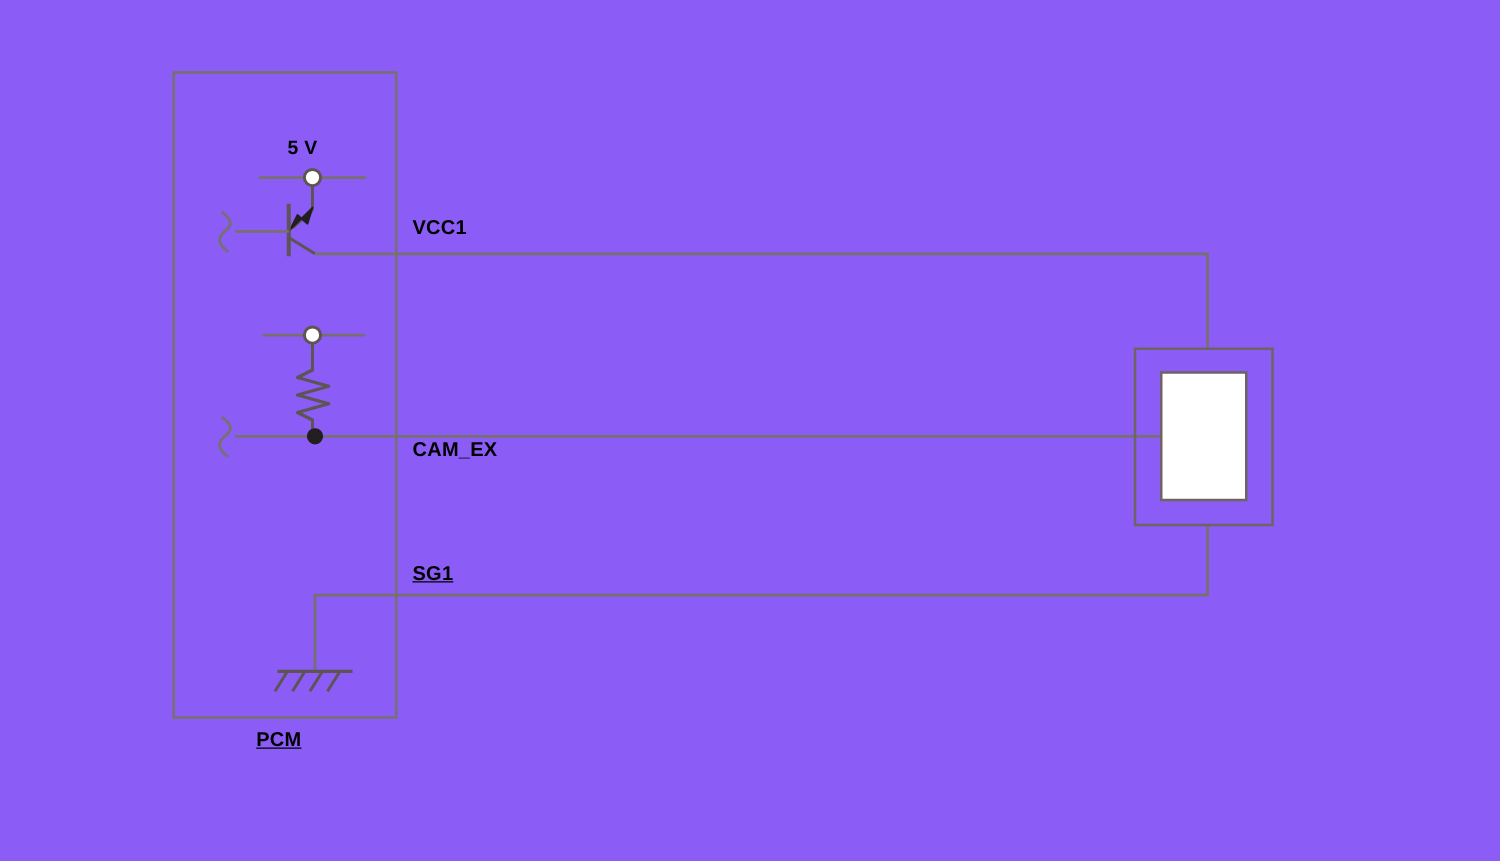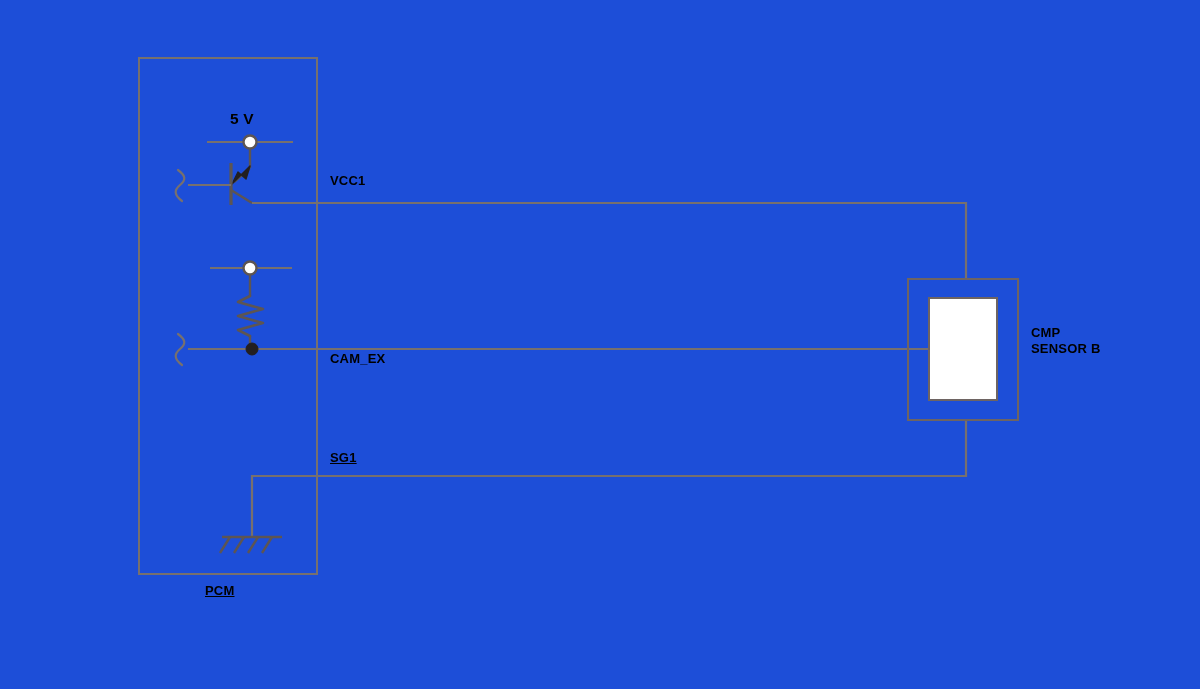--- a/index.html
+++ b/index.html
@@ -7,41 +7,41 @@
     padding: 0;
     background: #ffffff;
   }
   body {
     font-family: "Liberation Sans", sans-serif;
   }
   #canvas {
     position: relative;
     width: 1200px;
     height: 689px;
-    background: #1d4ed8;
+    background: #8b5cf6;
     overflow: hidden;
   }
   svg.schematic {
     position: absolute;
     left: 0;
     top: 0;
     width: 1200px;
     height: 689px;
   }
   .lbl {
     position: absolute;
     font-family: "Liberation Sans", sans-serif;
     font-weight: bold;
     color: #000000;
     white-space: pre;
     line-height: 1.22;
     letter-spacing: 0.2px;
   }
   .lbl-sm { font-size: 15.5px; }
-  .lbl-md { font-size: 13px; }
+  .lbl-md { font-size: 16px; }
   #label-5v      { left: 230px; top: 110px; }
   #label-vcc1    { left: 330px; top: 173px; }
   #label-camex   { left: 330px; top: 323px; margin-top: 28px; }
   #label-sg1     { left: 330px; top: 450px; text-decoration: underline; }
   #label-pcm     { left: 205px; top: 583px; text-decoration: underline; }
   #label-sensor  { left: 1031px; top: 325px; }
 </style>
 </head>
 <body>
 
@@ -97,15 +97,14 @@
   <div class="lbl lbl-sm" id="label-5v">5 V</div>
 
   <div class="lbl lbl-md" id="label-vcc1">VCC1</div>
 
   <div class="lbl lbl-md" id="label-camex">CAM_EX</div>
 
   <div class="lbl lbl-md" id="label-sg1">SG1</div>
 
   <div class="lbl lbl-md" id="label-pcm">PCM</div>
 
-  <div class="lbl lbl-md" id="label-sensor"><span>CMP</span><br><span>SENSOR B</span></div>
 
 </div>
 
 </body></html>

